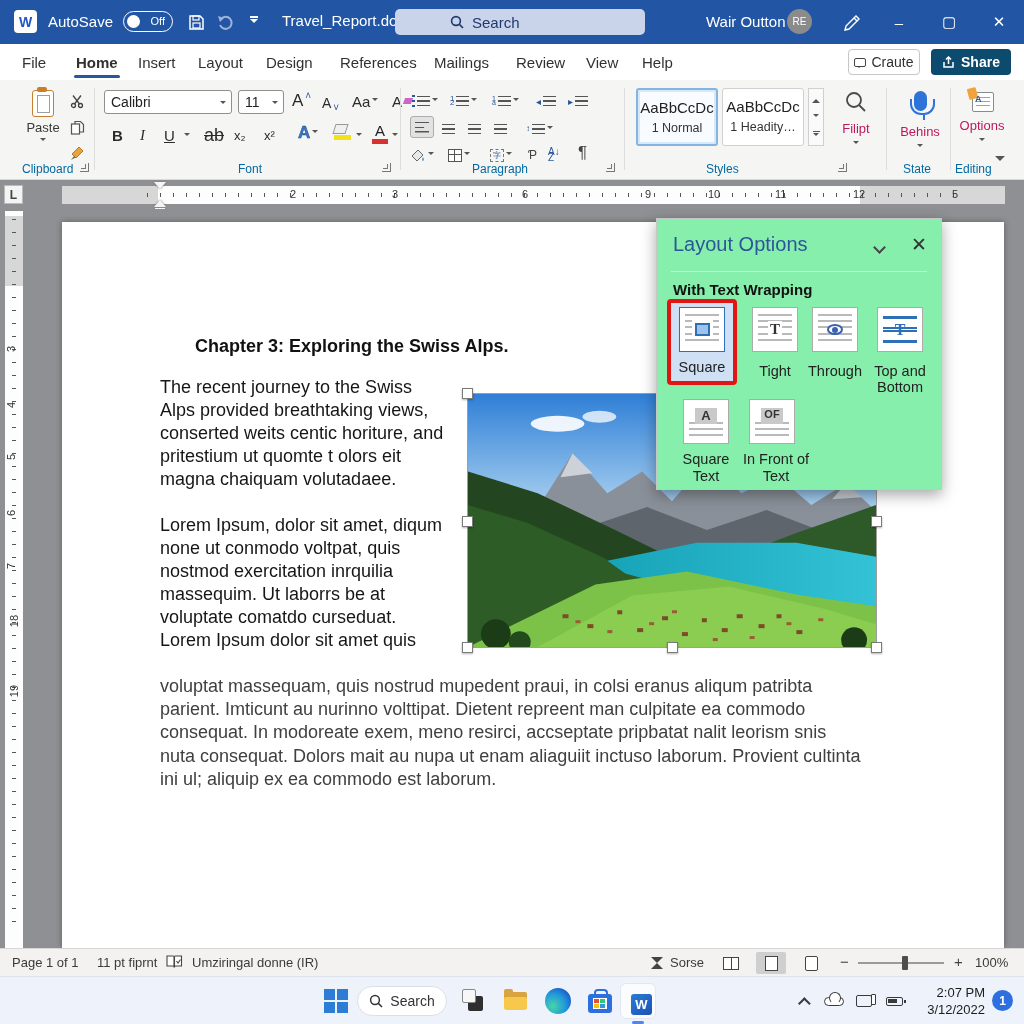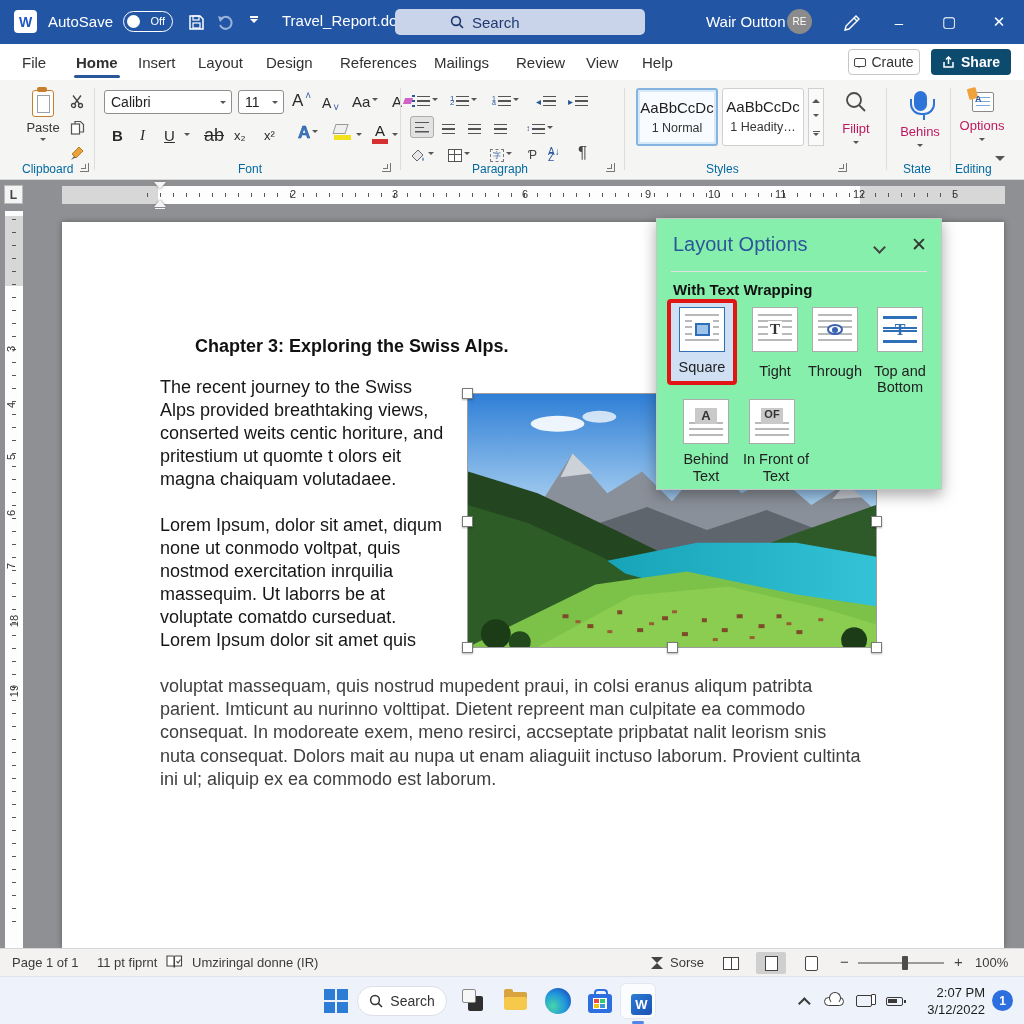--- a/index.html
+++ b/index.html
@@ -610,21 +610,21 @@
       </div>
       <div class="wrap-lbl" style="left:212px;top:144px;width:62px;line-height:16px;">Top and Bottom</div>
 
       <div class="red-box"></div>
 
       <div class="wrapopt-ico" style="left:26px;top:180px;">
         <div class="tx" style="background:repeating-linear-gradient(#b9b9b9 0 2px, transparent 2px 6.2px) 0 16px/34px 15px no-repeat;">
             <div class="gray-glyph">A</div>
           </div>
       </div>
-      <div class="wrap-lbl" style="left:14px;top:232px;width:70px;line-height:17px;">Behind Text</div>
+      <div class="wrap-lbl" style="left:14px;top:232px;width:70px;line-height:17px;">Square Text</div>
 
       <div class="wrapopt-ico" style="left:92px;top:180px;">
         <div class="tx" style="background:repeating-linear-gradient(#b9b9b9 0 2px, transparent 2px 6.2px) 0 16px/34px 15px no-repeat;">
             <div class="gray-glyph" style="font-size:11px;">OF</div>
           </div>
       </div>
       <div class="wrap-lbl" style="left:78px;top:232px;width:82px;line-height:17px;">In Front of Text</div>
     </div>
   </div>
 

